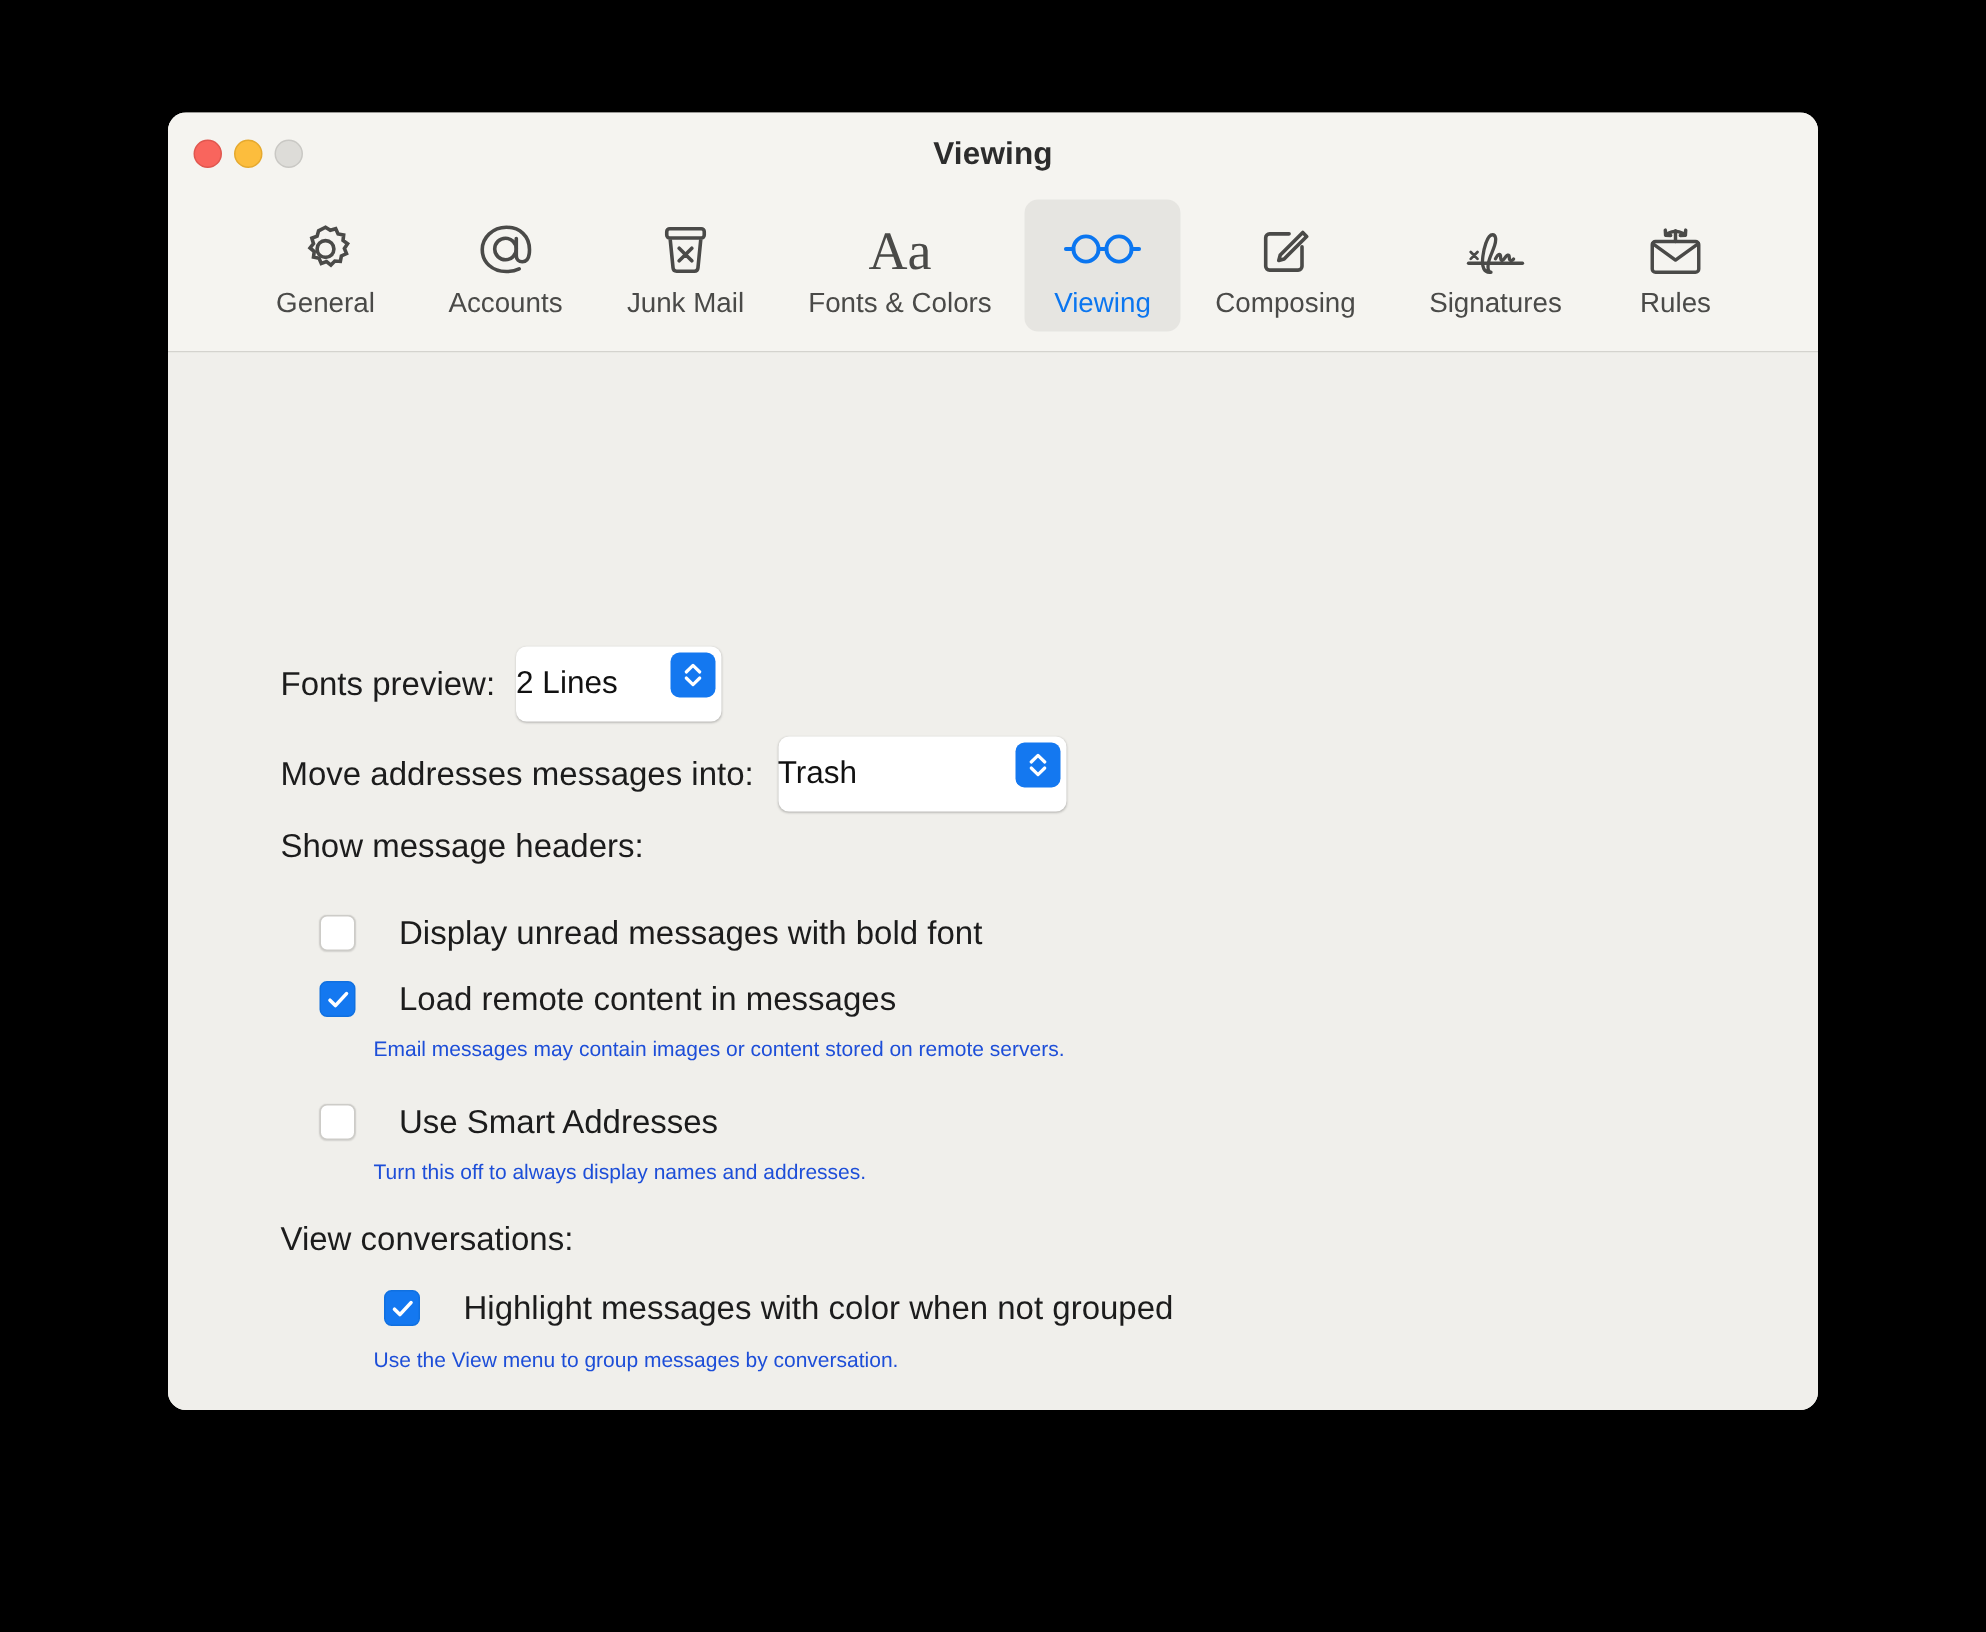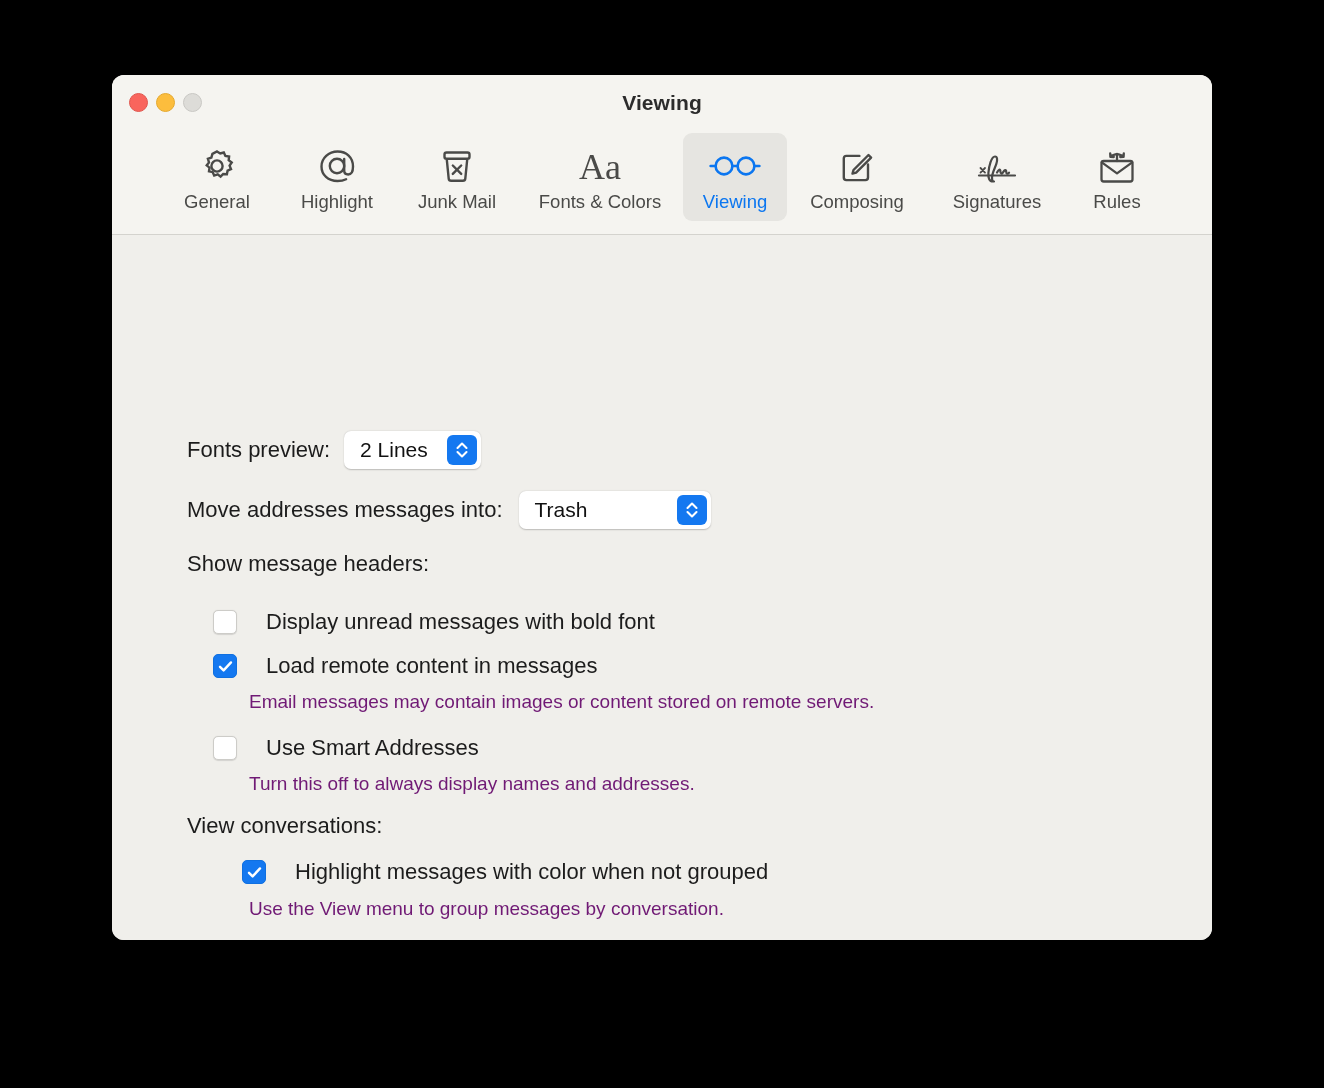--- a/index.html
+++ b/index.html
@@ -120,28 +120,27 @@
 
   .field-label {
     font-size: 22px;
     color: #1c1c1c;
     white-space: nowrap;
   }
 
   
   .popup {
     position: relative;
-    height: 38px;
+    height: 50px;
     background: #ffffff;
     border-radius: 7px;
     box-shadow: 0 0.5px 1.5px rgba(0,0,0,0.22);
     display: flex;
     align-items: center;
     box-sizing: border-box;
-    padding-left: 16px;
     padding-right: 46px;
     cursor: default;
   }
   .popup .pvalue {
     font-size: 21px;
     color: #111111;
     white-space: nowrap;
   }
   .stepper {
     position: absolute;
@@ -186,22 +185,22 @@
     background: #1478f0;
     border: 1px solid #1070e0;
   }
   .cb-label {
     font-size: 22px;
     color: #1c1c1c;
     white-space: nowrap;
   }
   .helper {
     position: absolute;
-    font-size: 19px;
-    color: #701a75;
+    font-size: 14px;
+    color: #1d4ed8;
     white-space: nowrap;
   }
   .section-head {
     position: absolute;
     font-size: 22px;
     color: #1c1c1c;
   }
 </style>
 </head>
 <body>
@@ -229,21 +228,21 @@
       <div class="tlabel">General</div>
     </div>
 
     <div class="tab tab-accounts">
       <div class="ticon">
         <svg width="46" height="46" viewBox="0 0 46 46" fill="none" stroke="#4a4a48" stroke-width="2.4" stroke-linecap="round">
           <circle cx="23" cy="23" r="7.2"></circle>
           <path d="M30.2 16v11.5c0 2.6 1.8 4.0 4.0 4.0 3.0 0 4.8-2.8 4.8-8.0 0-9.2-6.5-15.0-15.4-15.0C14.6 8.5 7.5 15.3 7.5 23.4c0 8.4 6.6 14.6 16.0 14.6 3.4 0 6.4-0.7 8.6-1.8"></path>
         </svg>
       </div>
-      <div class="tlabel">Highlight</div>
+      <div class="tlabel">Accounts</div>
     </div>
 
     <div class="tab tab-junk">
       <div class="ticon">
         <svg width="44" height="44" viewBox="0 0 44 44" fill="none" stroke="#4a4a48" stroke-width="2.4" stroke-linejoin="round">
           <rect x="9.5" y="8.5" width="25" height="6.2" rx="2"></rect>
           <path d="M11.8 15.6 l1.9 19.0 c0.12 1.3 1.1 2.2 2.4 2.2 h11.8 c1.3 0 2.28-0.9 2.4-2.2 l1.9-19.0"></path>
           <path d="M17.8 21.5 l8.4 8.4 M26.2 21.5 l-8.4 8.4" stroke-linecap="round"></path>
         </svg>
       </div>
@@ -357,21 +356,21 @@
     <div class="helper" style="left:137px; top:456px;">Email messages may contain images or content stored on remote servers.</div>
 
     <div class="cbrow" style="left:101px; top:500px;">
       <span class="cb off"></span>
       <span class="cb-label">Use Smart Addresses</span>
     </div>
     <div class="helper" style="left:137px; top:538px;">Turn this off to always display names and addresses.</div>
 
     <div class="section-head" style="left:75px; top:578px;">View conversations:</div>
 
-    <div class="cbrow" style="left:87px; top:624px;padding-left:43px;">
+    <div class="cbrow" style="left:101px; top:624px;padding-left:43px;">
       <span class="cb on">
         <svg width="17" height="17" viewBox="0 0 17 17" fill="none" stroke="#ffffff" stroke-width="2.4" stroke-linecap="round" stroke-linejoin="round">
           <path d="M3.0 8.8 L6.6 12.4 L14.0 4.4"></path>
         </svg>
       </span>
       <span class="cb-label">Highlight messages with color when not grouped</span>
     </div>
     <div class="helper" style="left:137px; top:663px;">Use the View menu to group messages by conversation.</div>
 
   </div>

